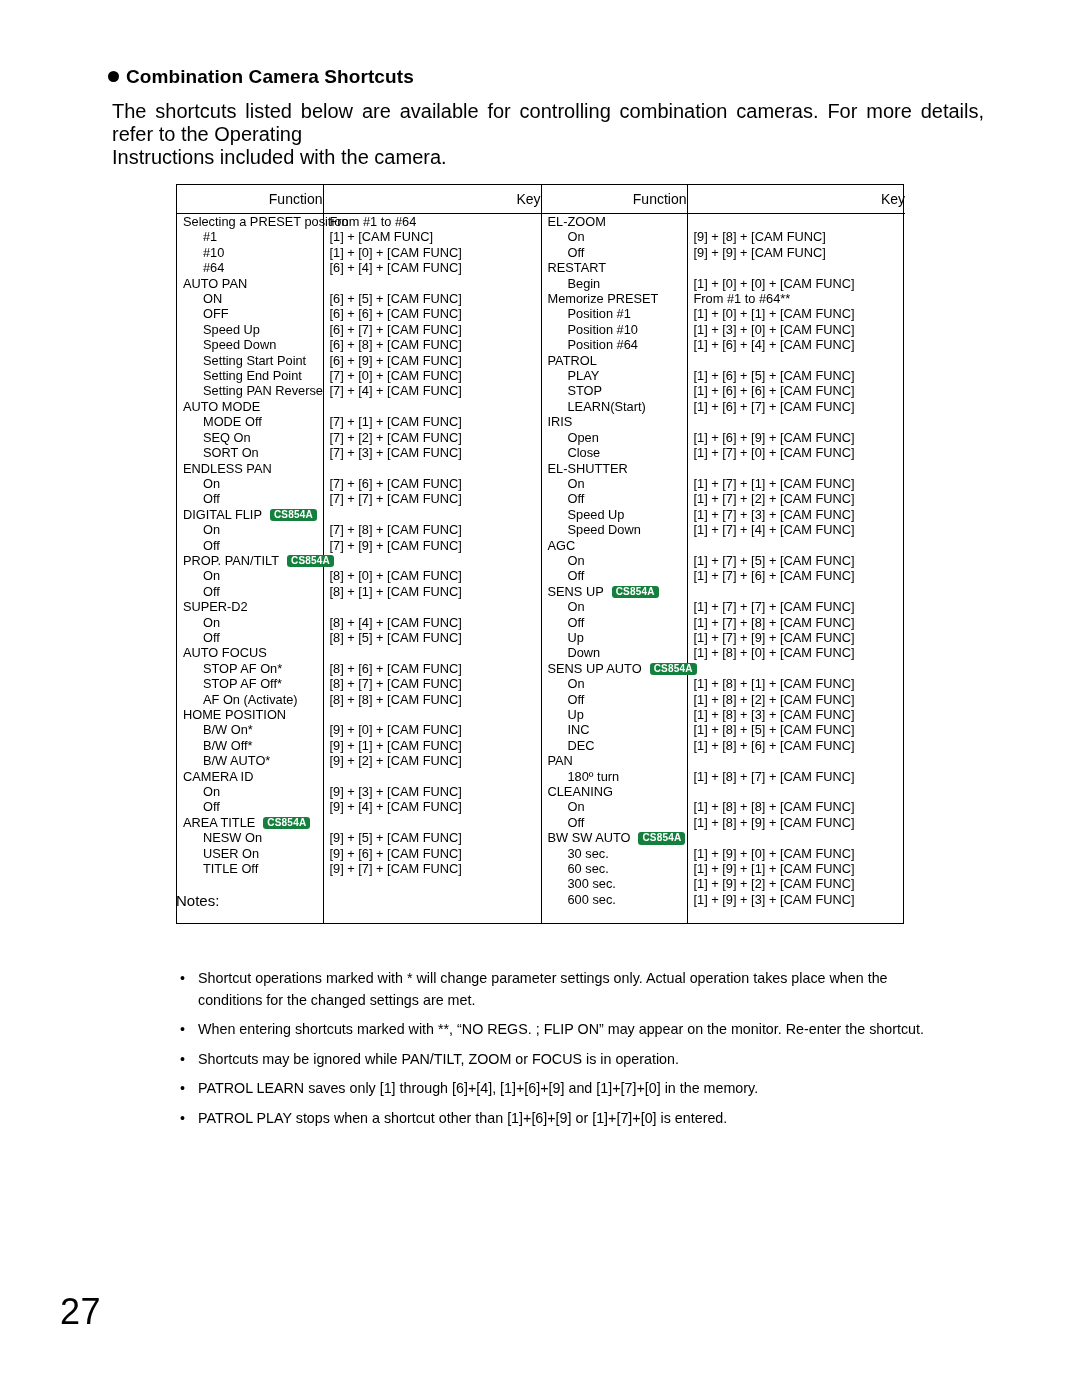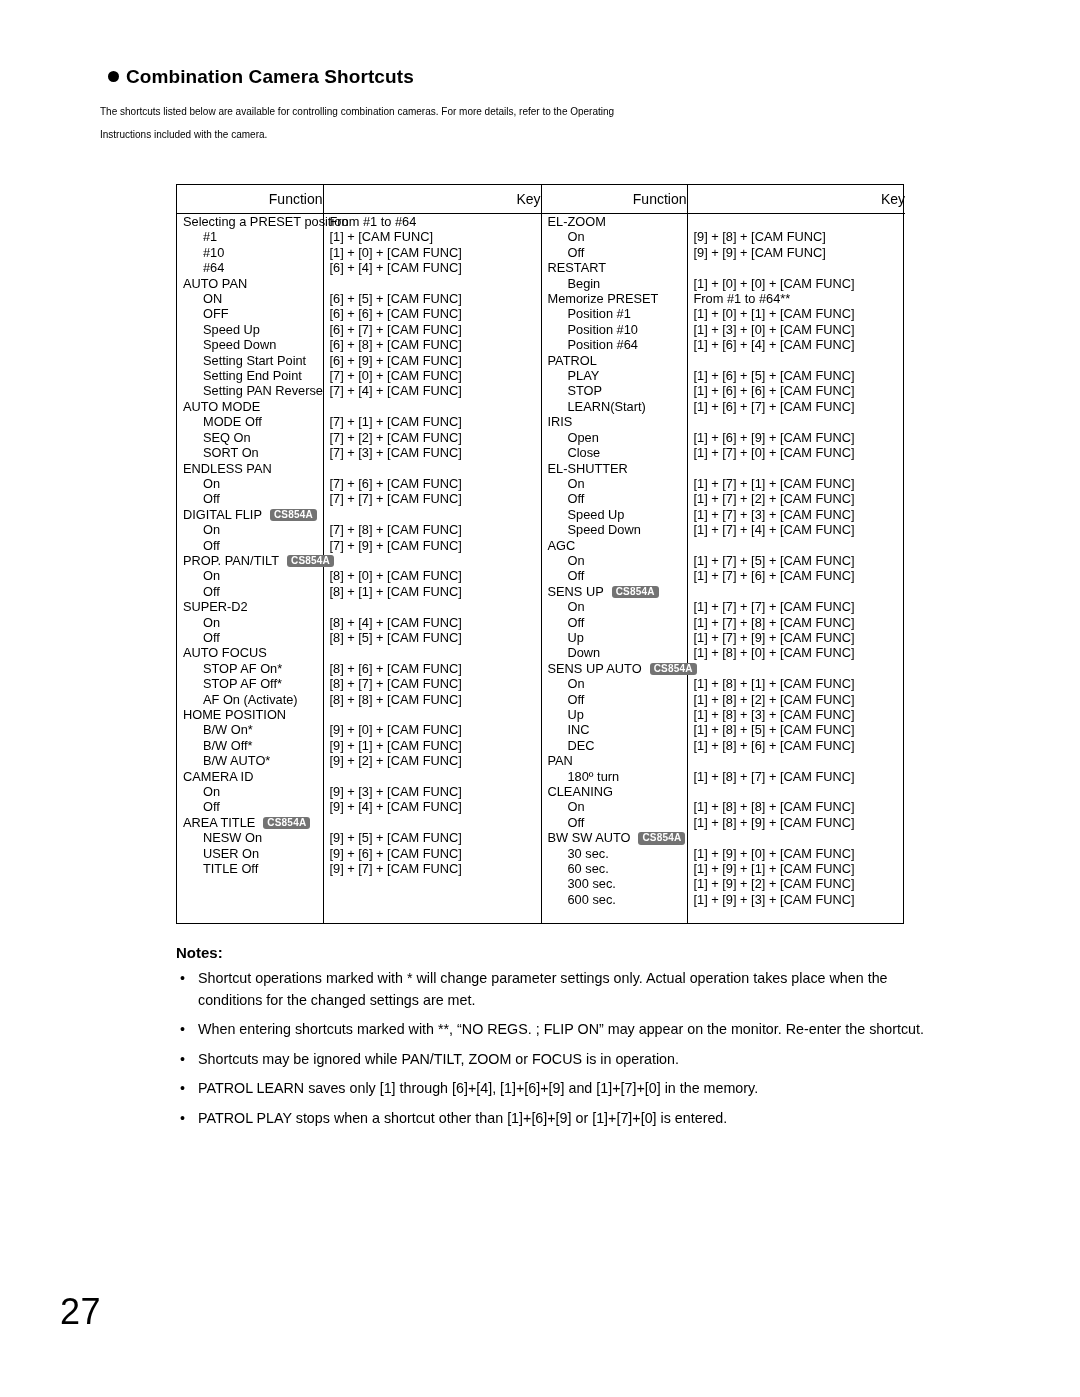--- a/index.html
+++ b/index.html
@@ -34,24 +34,24 @@
     width: 11px;
     height: 11px;
     border-radius: 50%;
     background: #000;
     margin-right: 7px;
     vertical-align: 1px;
   }
   
   .intro {
     position: absolute;
-    left: 100px;
+    left: 112px;
     top: 100px;
     width: 872px;
-    font-size: 10px;
+    font-size: 20px;
     line-height: 23px;
     text-align: justify;
   }
   .intro .l2 { text-align: left; }
 
   
   .tbl-wrap {
     position: absolute;
     left: 176px;
     top: 184px;
@@ -90,39 +90,39 @@
     white-space: nowrap;
     overflow: visible;
   }
   td.func { padding-left: 6px; }
   td.key  { padding-left: 6px; }
   .ind0 { padding-left: 6px !important; }
   .ind1 { padding-left: 26px !important; }
 
   .tag {
     display: inline-block;
-    background: #737373;
+    background: #15803d;
     color: #fff;
     font-size: 10px;
     font-weight: bold;
     padding: 1px 4px 1.5px 4px;
     border-radius: 3px;
     line-height: 10px;
     margin-left: 8px;
     vertical-align: 1px;
     letter-spacing: 0.2px;
   }
 
   
   .notes-title {
     position: absolute;
     left: 176px;
-    top: 944px;
+    top: 892px;
     font-size: 15px;
-    font-weight: bold;
+    font-weight: normal;
   }
   .notes {
     position: absolute;
     left: 176px;
     top: 968px;
     width: 762px;
     font-size: 14.3px;
     line-height: 21.5px;
   }
   .note {

